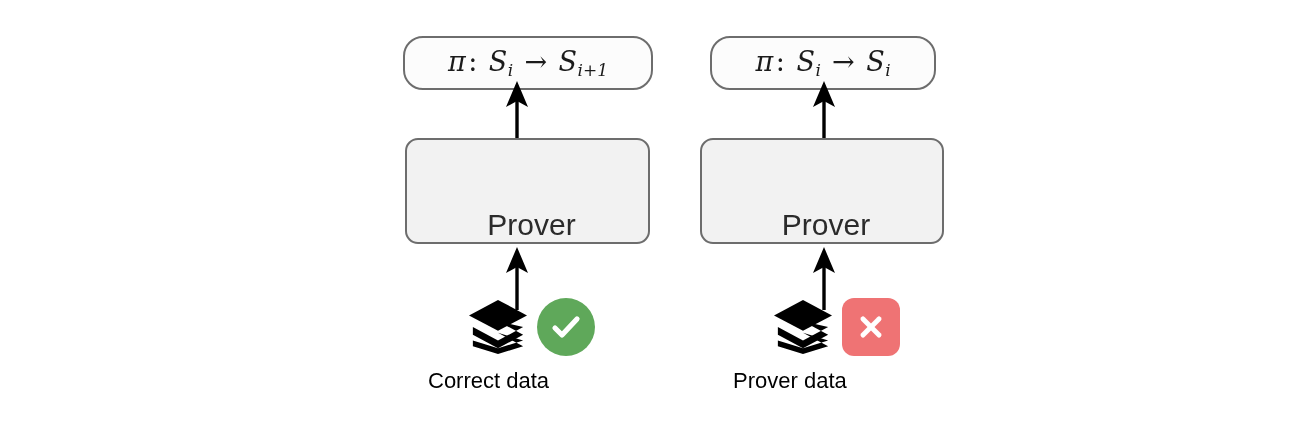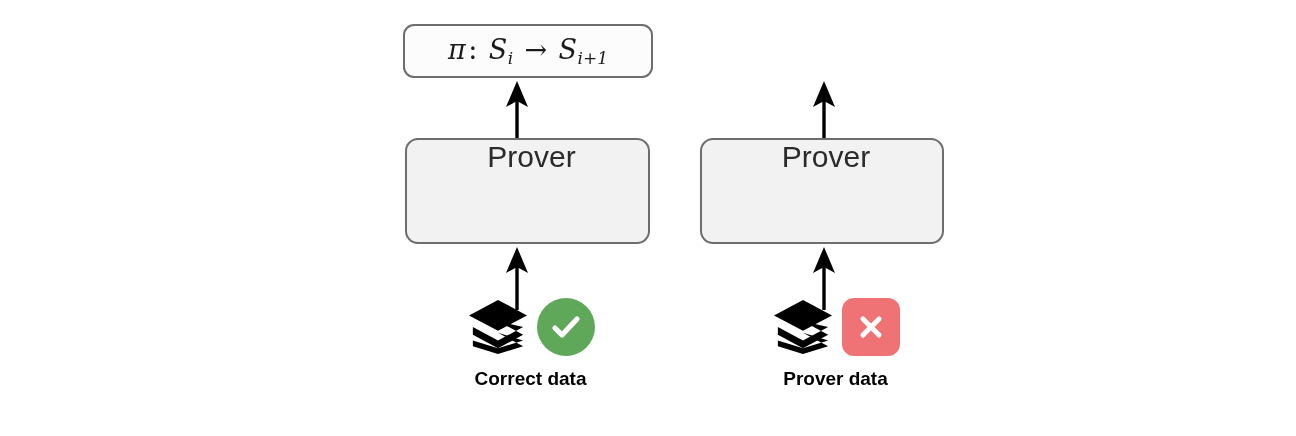--- a/index.html
+++ b/index.html
@@ -28,26 +28,26 @@
     position: absolute;
     top: 0;
     height: 436px;
   }
   .column.left  { left: 390px; width: 280px; }
   .column.right { left: 695px; width: 255px; }
 
   
   .formula-box {
     position: absolute;
-    top: 24px;
+    top: 36px;
     box-sizing: border-box;
     height: 54px;
     background: #fcfcfc;
     border: 2.5px solid #6d6d6d;
-    border-radius: 11px;
+    border-radius: 20px;
     display: flex;
     align-items: center;
     justify-content: center;
   }
   .column.left  .formula-box { left: 13px;  width: 250px; }
   .column.right .formula-box { left: 15px;  width: 226px; }
 
   .formula {
     font-family: "DejaVu Serif", serif;
     font-size: 27px;
@@ -72,21 +72,21 @@
   
   .prover-box {
     position: absolute;
     top: 138px;
     box-sizing: border-box;
     height: 106px;
     background: #f2f2f2;
     border: 2.5px solid #6d6d6d;
     border-radius: 13px;
     display: flex;
-    align-items: flex-start;
+    align-items: flex-end;
     justify-content: center;
     padding-left: 8px;
   }
   .column.left  .prover-box { left: 15px; width: 245px; }
   .column.right .prover-box { left: 5px;  width: 244px; }
 
   .prover-label {
     font-size: 30px;
     color: #2b2b2b;
     font-family: "Liberation Sans", sans-serif;
@@ -132,25 +132,23 @@
   .badge.bad {
     background: #ef7374;
     border-radius: 12px;
   }
   .badge svg { display: block; }
 
   
   .caption {
     position: absolute;
     top: 368px;
-    text-align: center;
-    font-size: 19px;
+    font-size: 22px;
     color: #000000;
     white-space: nowrap;
-    font-weight: bold;
   }
   .column.left  .caption { left: 38px; width: 205px; }
   .column.right .caption { left: 38px; width: 205px; }
 </style>
 </head>
 <body>
 
 <div class="canvas">
 
   <div class="column left">
@@ -190,20 +188,23 @@
           <polyline points="9,21 16,28 31,12" fill="none" stroke="#ffffff" stroke-width="5.2" stroke-linecap="round" stroke-linejoin="round"></polyline>
         </svg>
       </span>
     </div>
 
     <div class="caption">Correct data</div>
   </div>
 
   <div class="column right">
 
+    <div class="formula-box">
+      <span class="formula"><span class="it">π</span><span class="op">:</span> <span class="it">S</span><span class="sub">i</span> <span class="op">→</span> <span class="it">S</span><span class="sub">i</span></span>
+    </div>
 
     <div class="arrow upper">
       <svg width="26" height="64" viewBox="0 0 26 64" aria-hidden="true">
         <line x1="13" y1="64" x2="13" y2="20" stroke="#000000" stroke-width="3.4"></line>
         <polygon points="13,1 24,27 13,21 2,27" fill="#000000"></polygon>
       </svg>
     </div>
 
     <div class="prover-box">
       <span class="prover-label">Prover</span>

